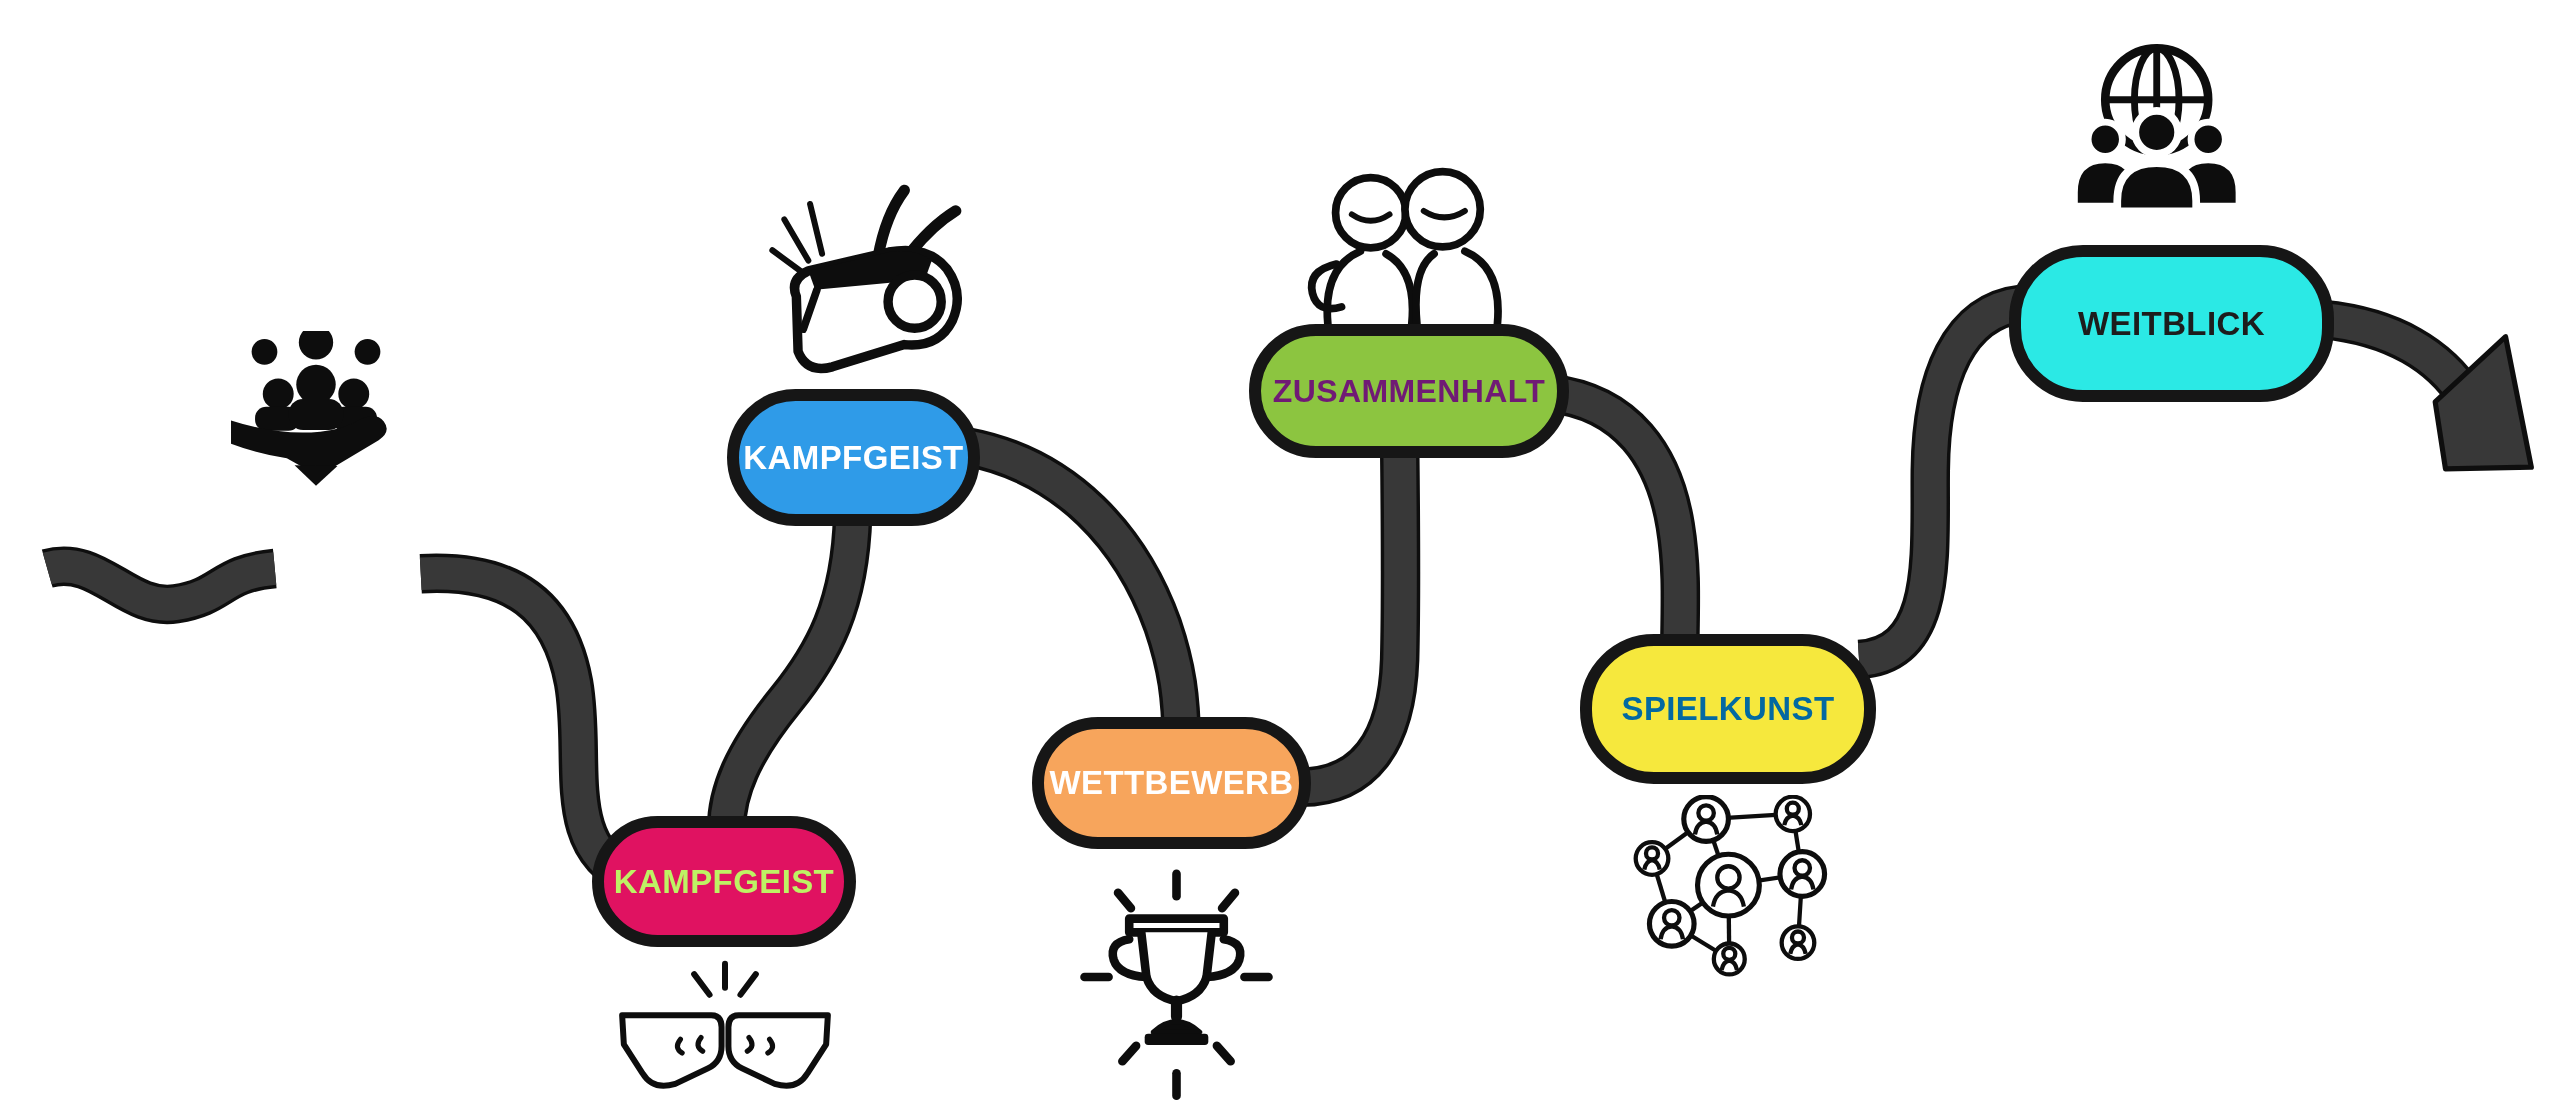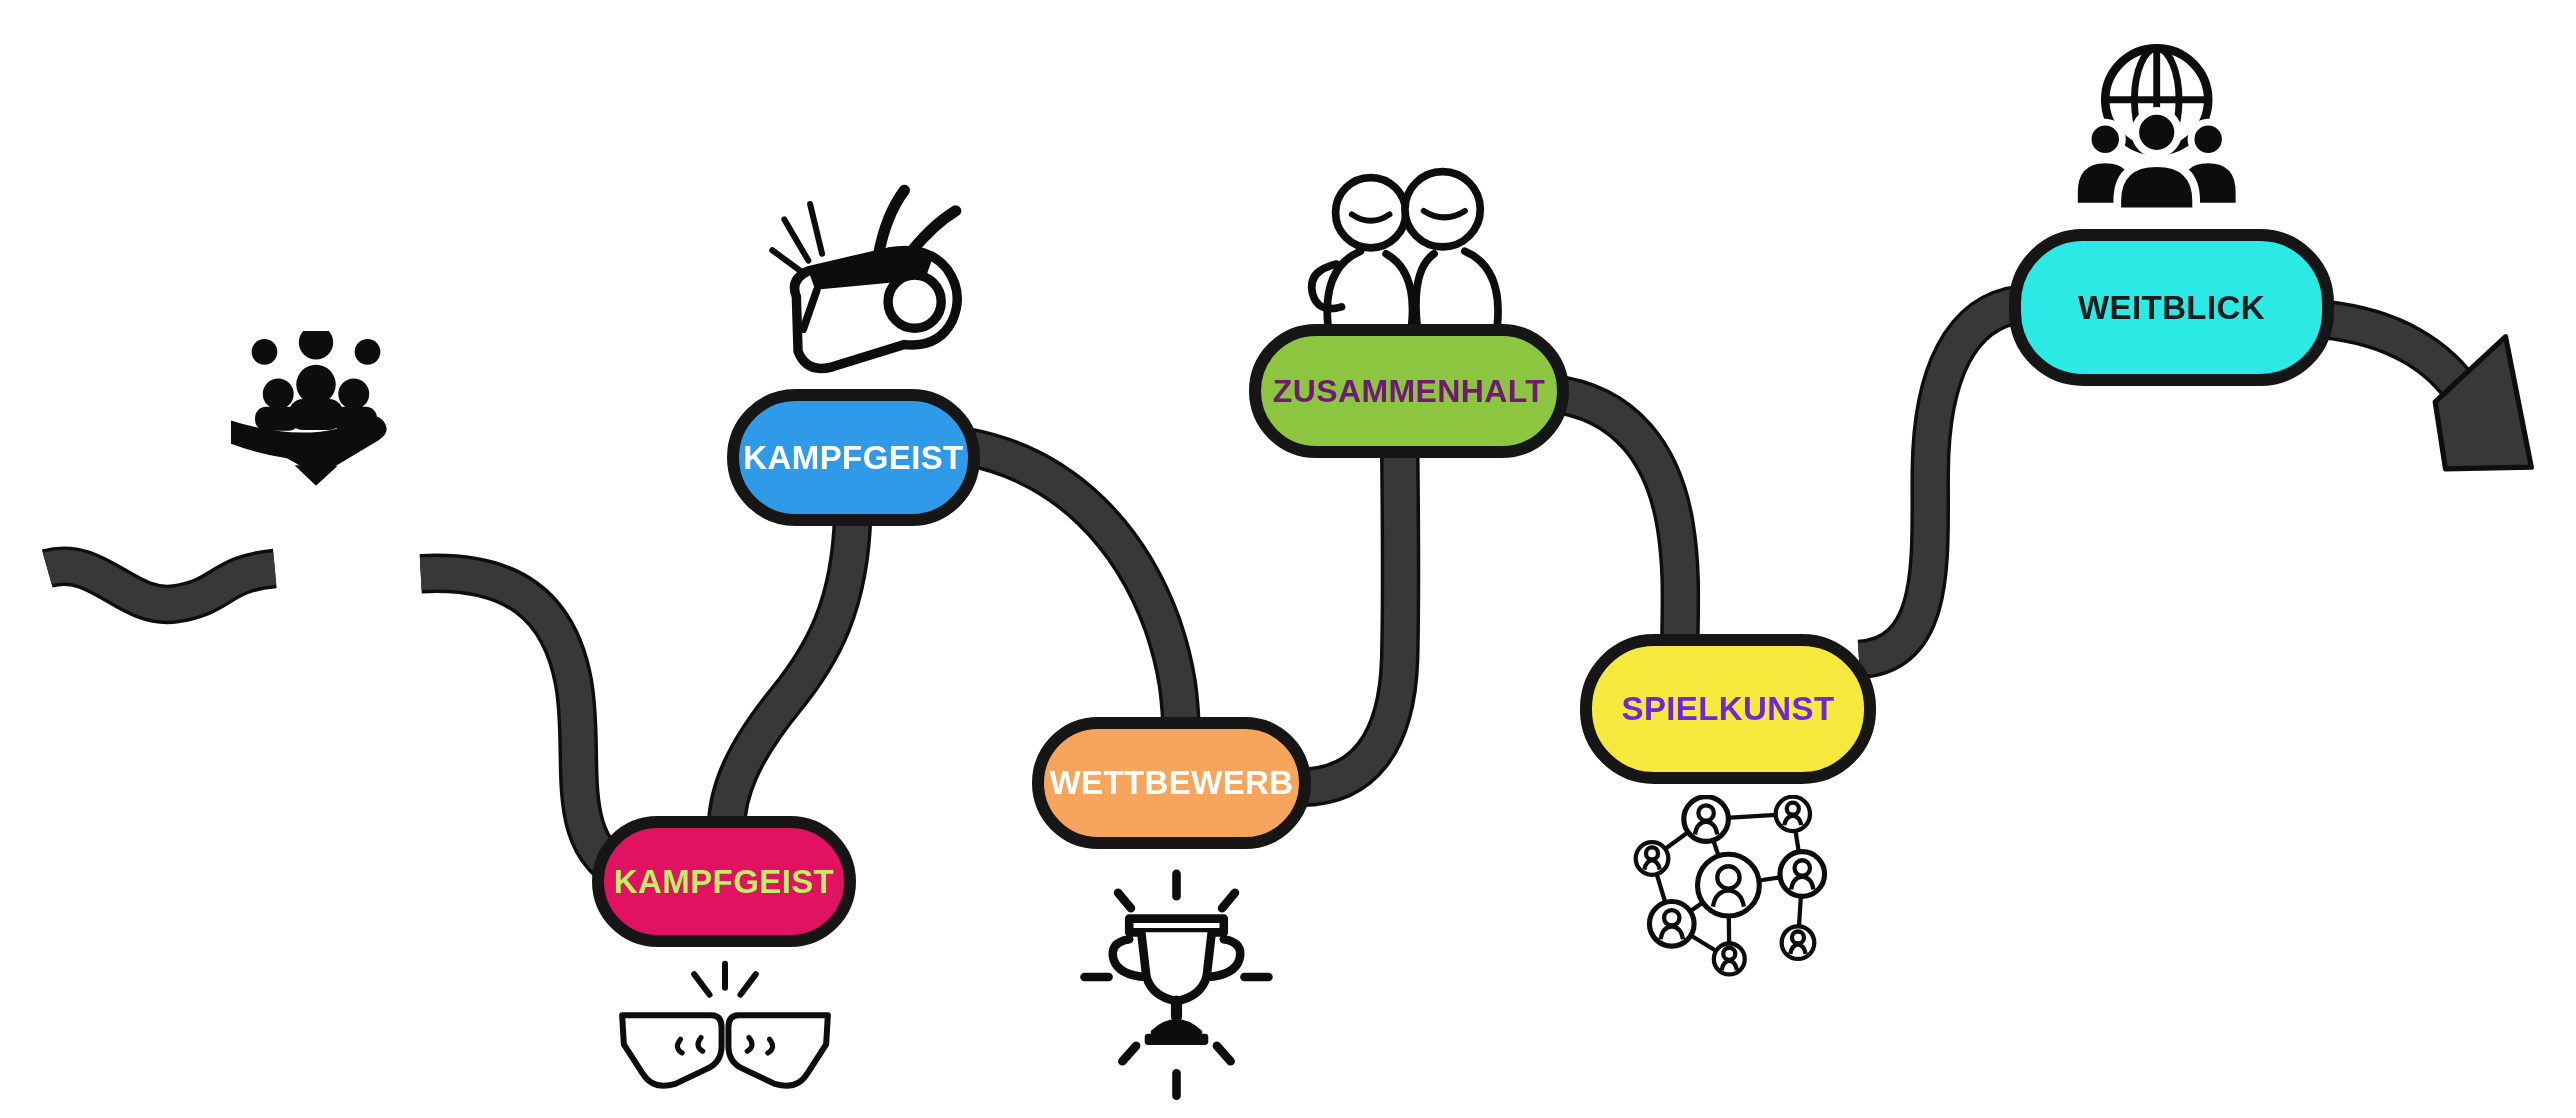--- a/index.html
+++ b/index.html
@@ -210,20 +210,20 @@
   <div class="node node-2" style="background-color: rgb(47, 155, 232);">
     <span class="node-label" style="color: rgb(255, 255, 255);">KAMPFGEIST</span>
   </div>
   <div class="node node-3" style="background-color: rgb(247, 165, 92);">
     <span class="node-label" style="color: rgb(255, 255, 255);">WETTBEWERB</span>
   </div>
   <div class="node node-4" style="background-color: rgb(140, 197, 64);">
     <span class="node-label" style="color: #701a75;">ZUSAMMENHALT</span>
   </div>
   <div class="node node-5" style="background-color: rgb(246, 232, 61);">
-    <span class="node-label" style="color: #6d28d9;">SPIELKUNST</span>
-  </div>
-  <div class="node node-6" style="background-color: rgb(43, 233, 229);">
+    <span class="node-label" style="color: #0369a1;">SPIELKUNST</span>
+  </div>
+  <div class="node node-6" style="background-color: rgb(43, 233, 229); margin-top: 16px;">
     <span class="node-label" style="color: rgb(29, 29, 29);">WEITBLICK</span>
   </div>
 
 </div>
 
 
 </body></html>

